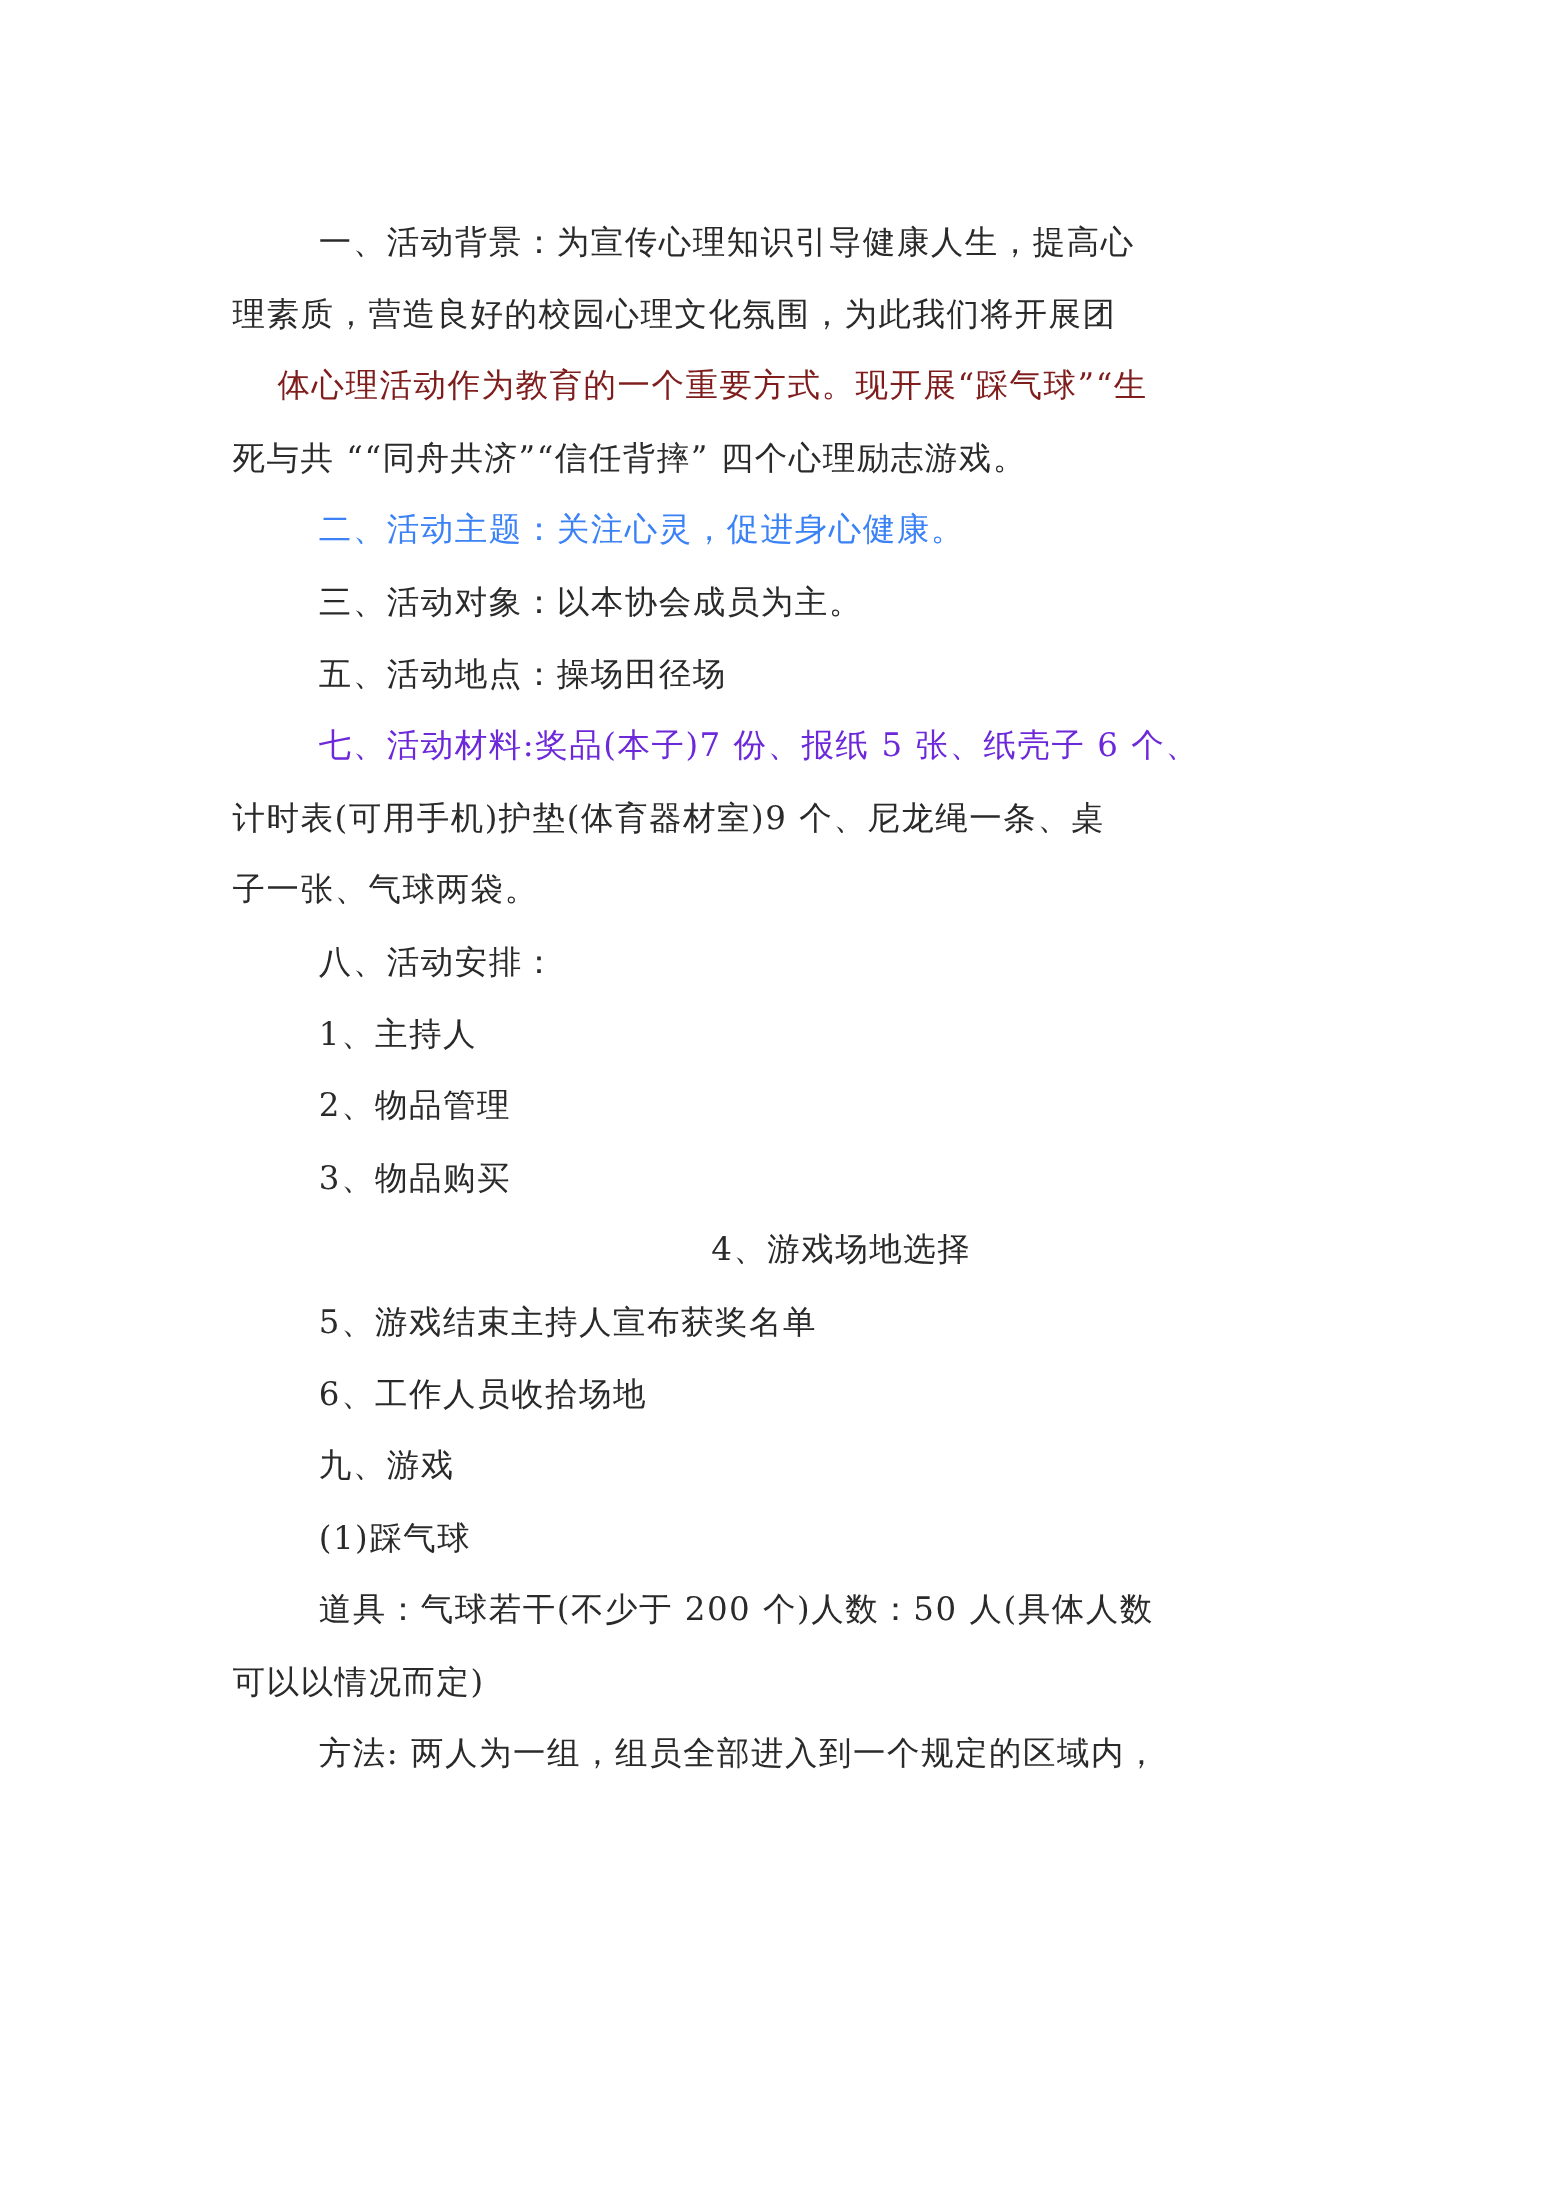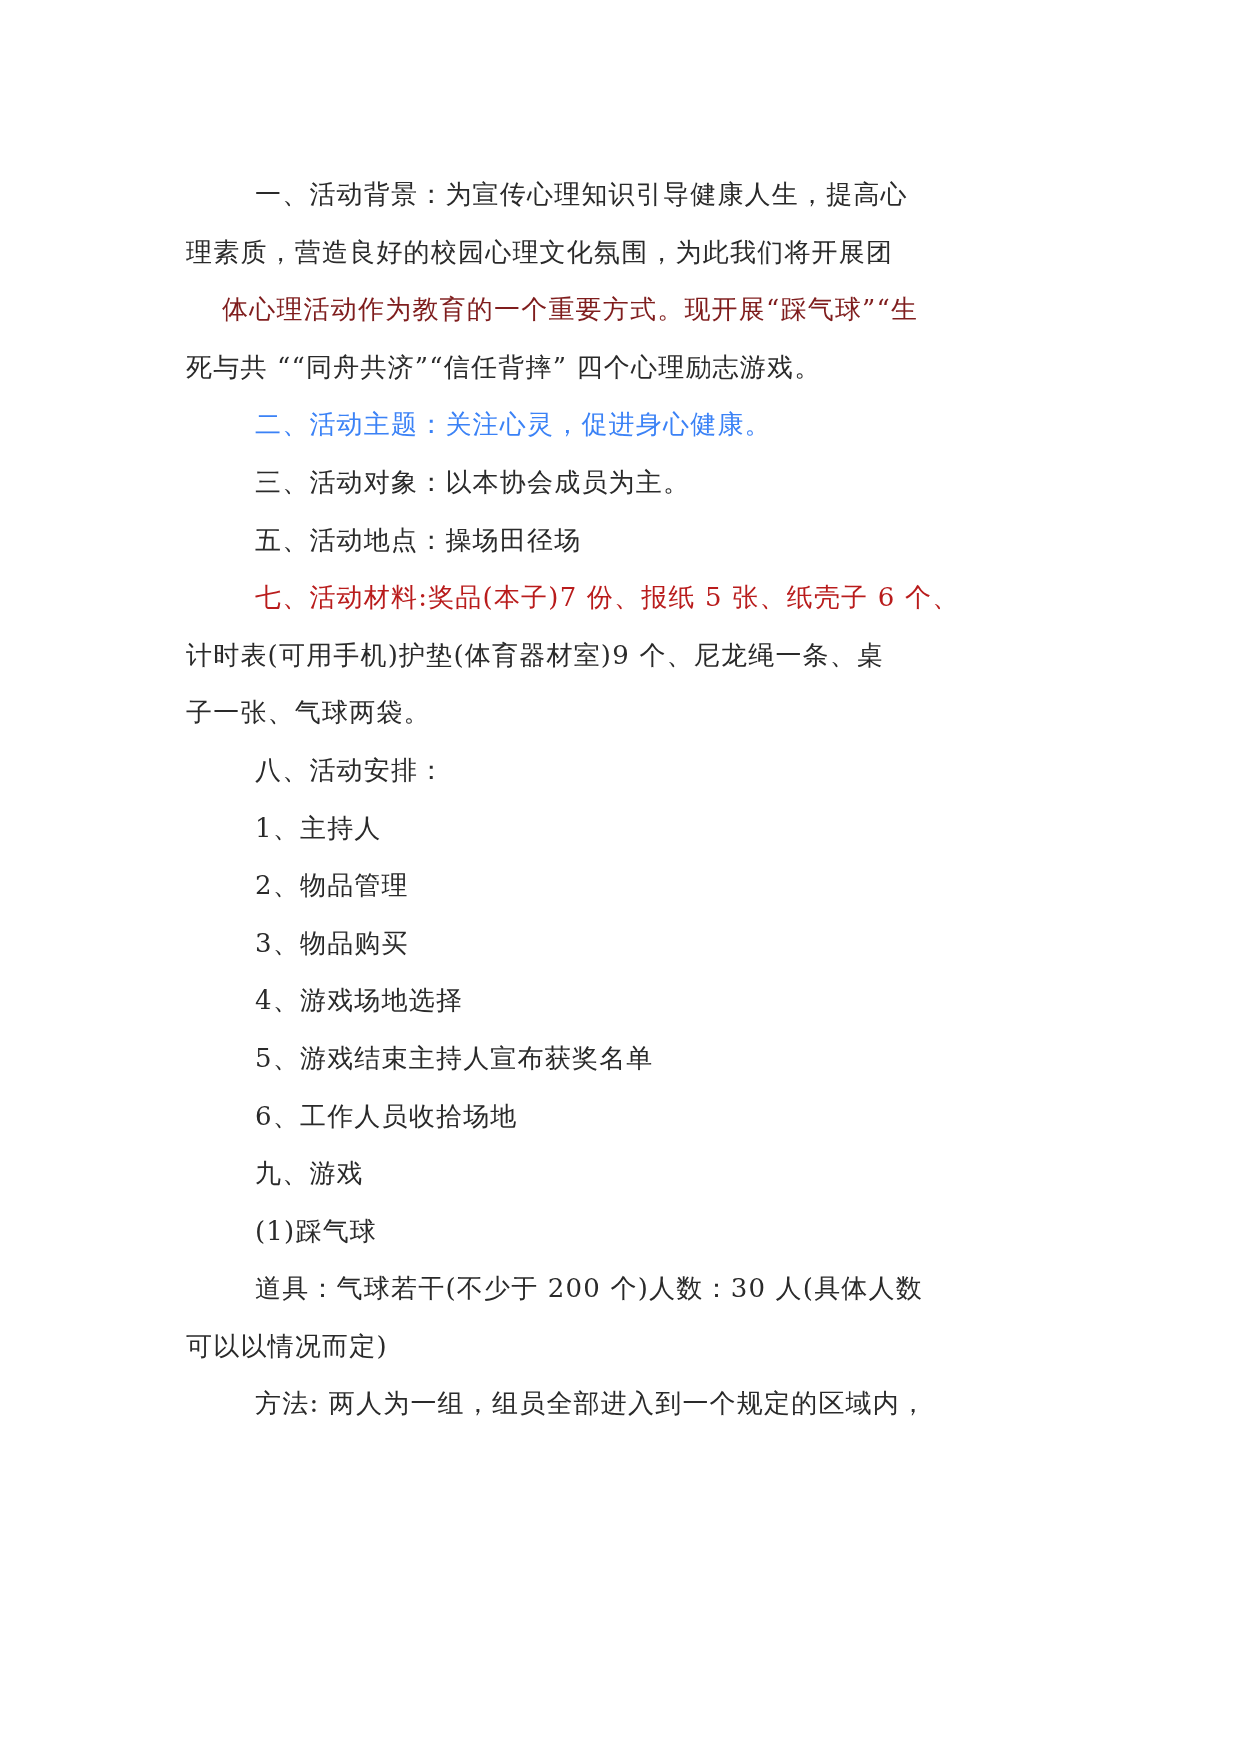--- a/index.html
+++ b/index.html
@@ -39,29 +39,29 @@
 
 <div class="page" style="background: rgb(255, 255, 255);">
   <div class="text-block">
       <div class="text-line indent" style="color: rgb(42, 42, 42);">一、活动背景：为宣传心理知识引导健康人生，提高心</div>
       <div class="text-line" style="color: rgb(42, 42, 42);">理素质，营造良好的校园心理文化氛围，为此我们将开展团</div>
       <div class="text-line" style="color: #7f1d1d; margin-left: 36px;">体心理活动作为教育的一个重要方式。现开展“踩气球”“生</div>
       <div class="text-line" style="color: rgb(42, 42, 42);">死与共 ““同舟共济”“信任背摔” 四个心理励志游戏。</div>
       <div class="text-line indent" style="color: #3b82f6;">二、活动主题：关注心灵，促进身心健康。</div>
       <div class="text-line indent" style="color: rgb(42, 42, 42);">三、活动对象：以本协会成员为主。</div>
       <div class="text-line indent" style="color: rgb(42, 42, 42);">五、活动地点：操场田径场</div>
-      <div class="text-line indent" style="color: #b91c1c;">七、活动材料:奖品(本子)7 份、报纸 5 张、纸壳子 6 个、</div>
+      <div class="text-line indent" style="color: #6d28d9;">七、活动材料:奖品(本子)7 份、报纸 5 张、纸壳子 6 个、</div>
       <div class="text-line" style="color: rgb(42, 42, 42);">计时表(可用手机)护垫(体育器材室)9 个、尼龙绳一条、桌</div>
       <div class="text-line" style="color: rgb(42, 42, 42);">子一张、气球两袋。</div>
       <div class="text-line indent" style="color: rgb(42, 42, 42);">八、活动安排：</div>
       <div class="text-line indent" style="color: rgb(42, 42, 42);">1、主持人</div>
       <div class="text-line indent" style="color: rgb(42, 42, 42);">2、物品管理</div>
       <div class="text-line indent" style="color: rgb(42, 42, 42);">3、物品购买</div>
-      <div class="text-line indent" style="color: rgb(42, 42, 42);">4、游戏场地选择</div>
+      <div class="text-line indent" style="color: rgb(42, 42, 42); text-align: center;">4、游戏场地选择</div>
       <div class="text-line indent" style="color: rgb(42, 42, 42);">5、游戏结束主持人宣布获奖名单</div>
       <div class="text-line indent" style="color: rgb(42, 42, 42);">6、工作人员收拾场地</div>
       <div class="text-line indent" style="color: rgb(42, 42, 42);">九、游戏</div>
       <div class="text-line indent" style="color: rgb(42, 42, 42);">(1)踩气球</div>
-      <div class="text-line indent" style="color: rgb(42, 42, 42);">道具：气球若干(不少于 200 个)人数：30 人(具体人数</div>
+      <div class="text-line indent" style="color: rgb(42, 42, 42);">道具：气球若干(不少于 200 个)人数：50 人(具体人数</div>
       <div class="text-line" style="color: rgb(42, 42, 42);">可以以情况而定)</div>
       <div class="text-line indent" style="color: rgb(42, 42, 42);">方法: 两人为一组，组员全部进入到一个规定的区域内，</div>
     </div>
 </div>
 
 </body></html>

